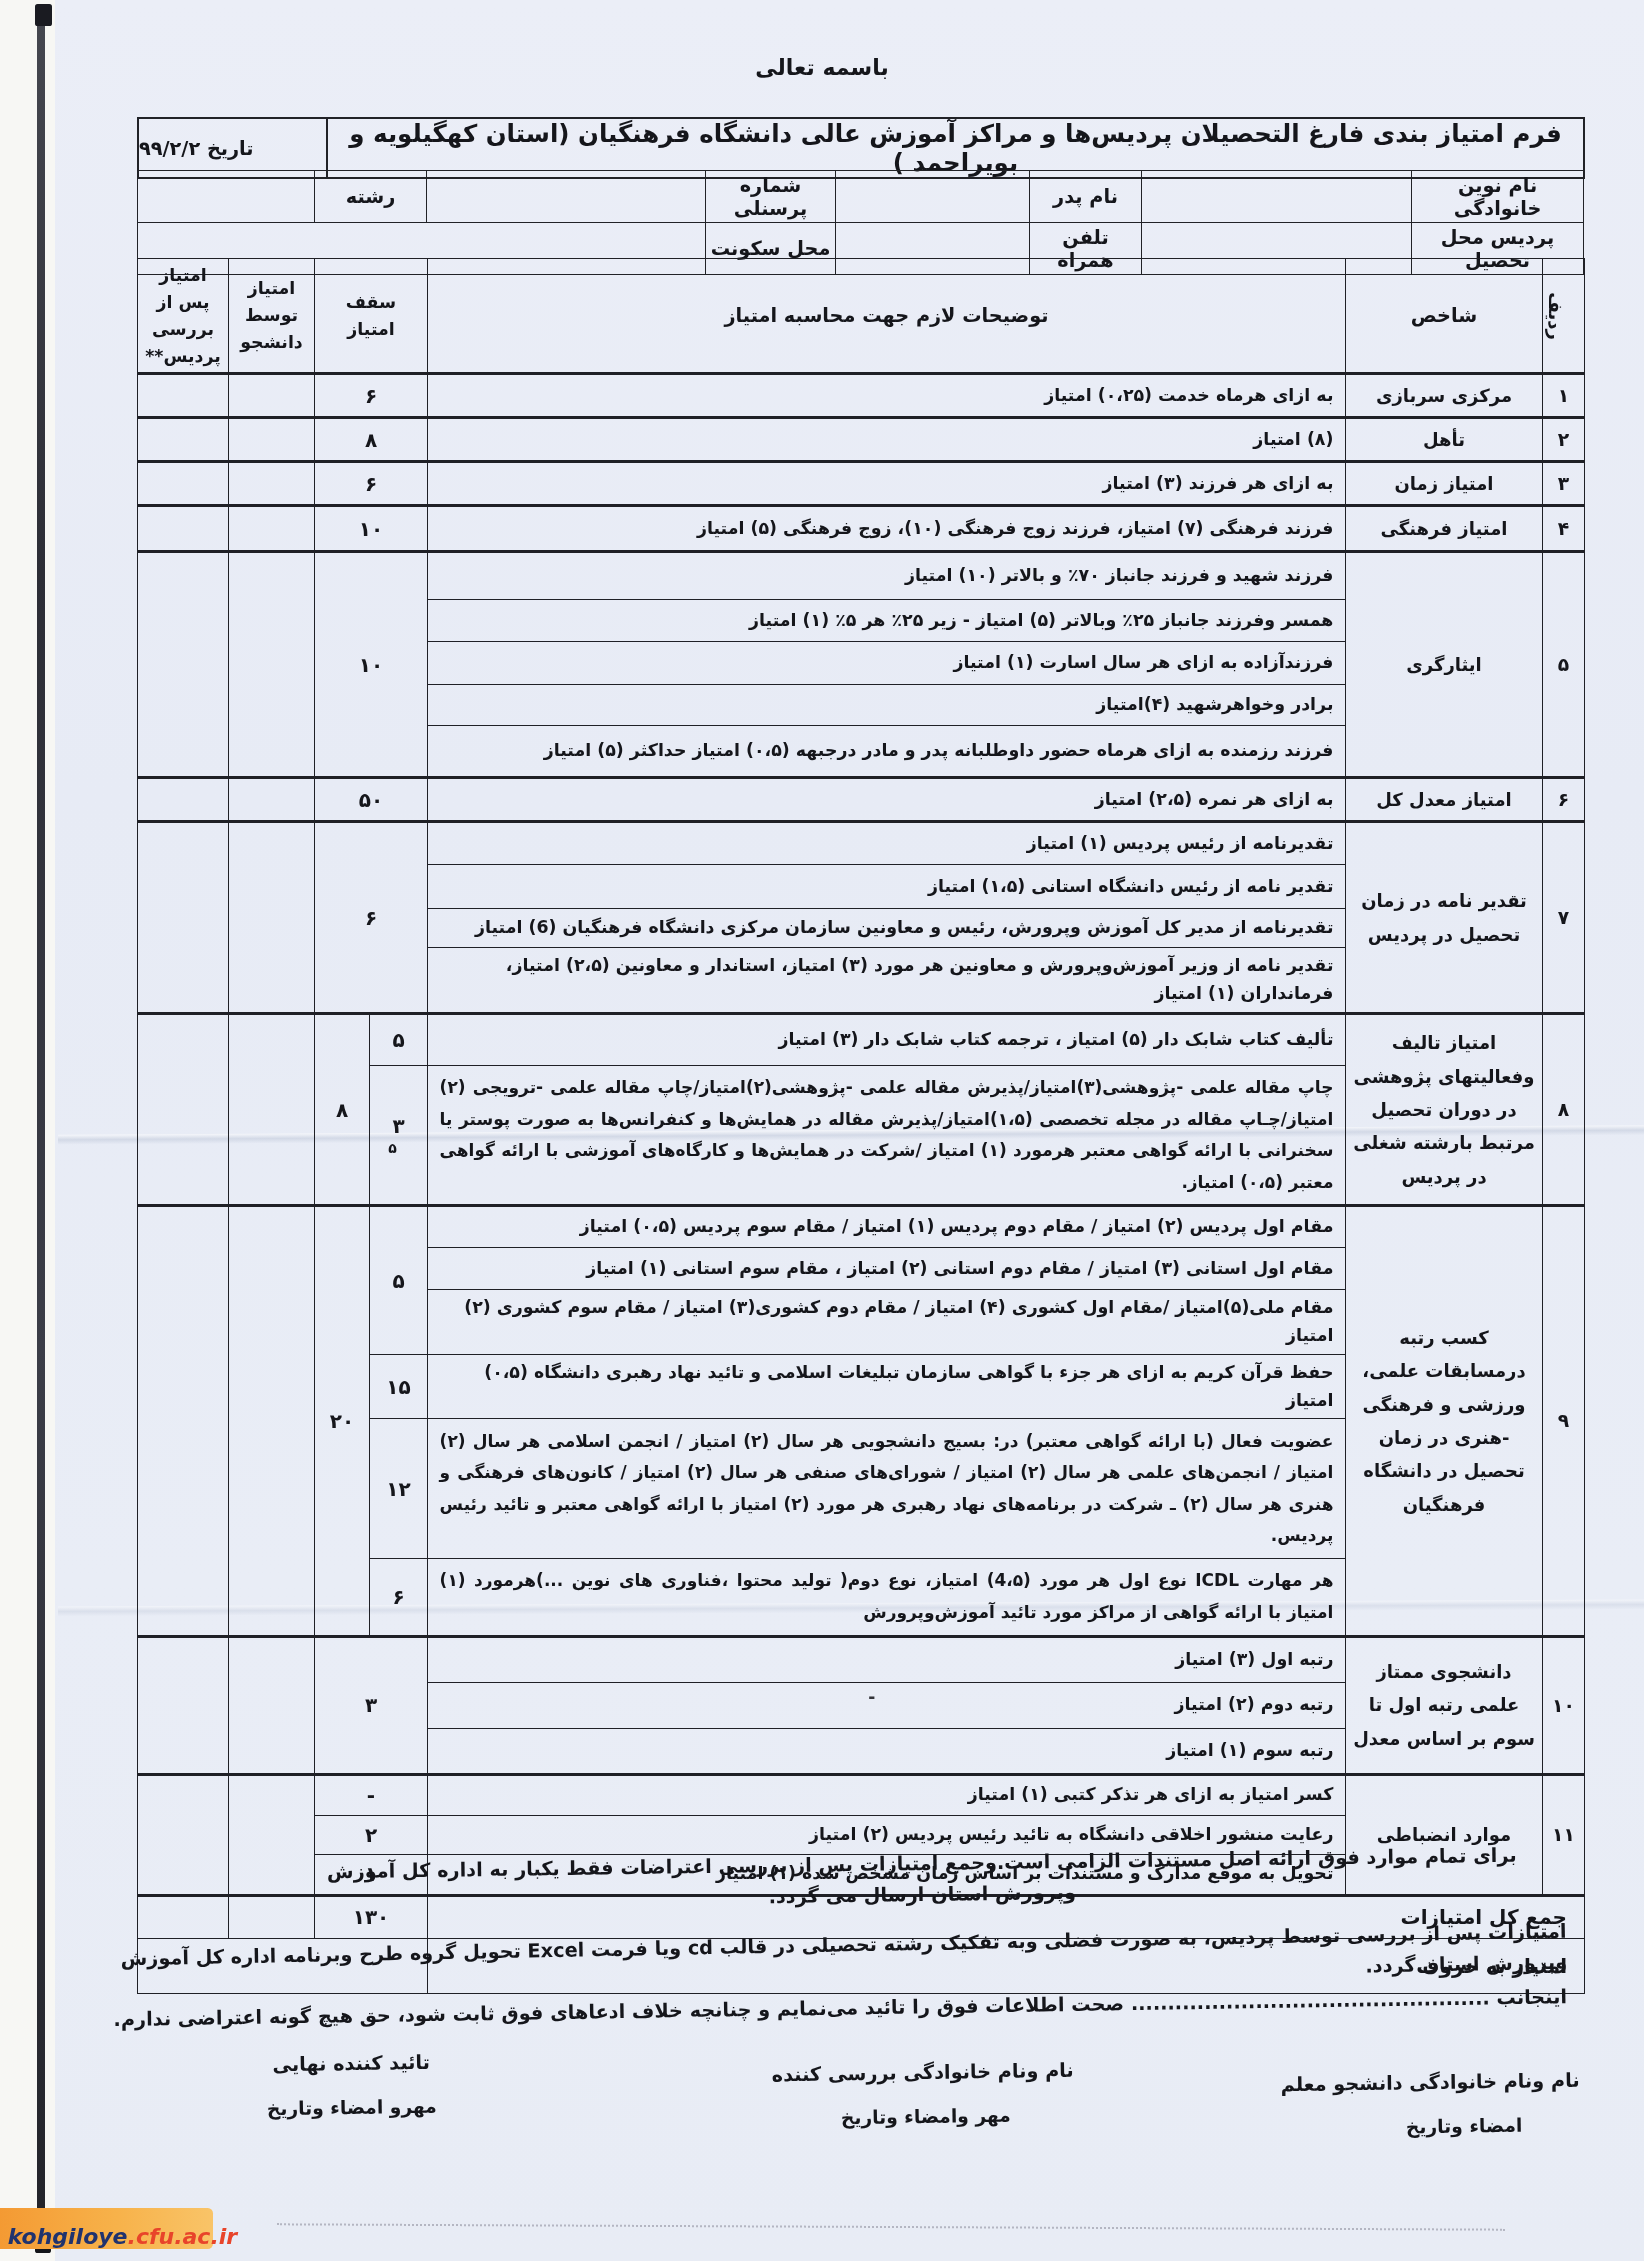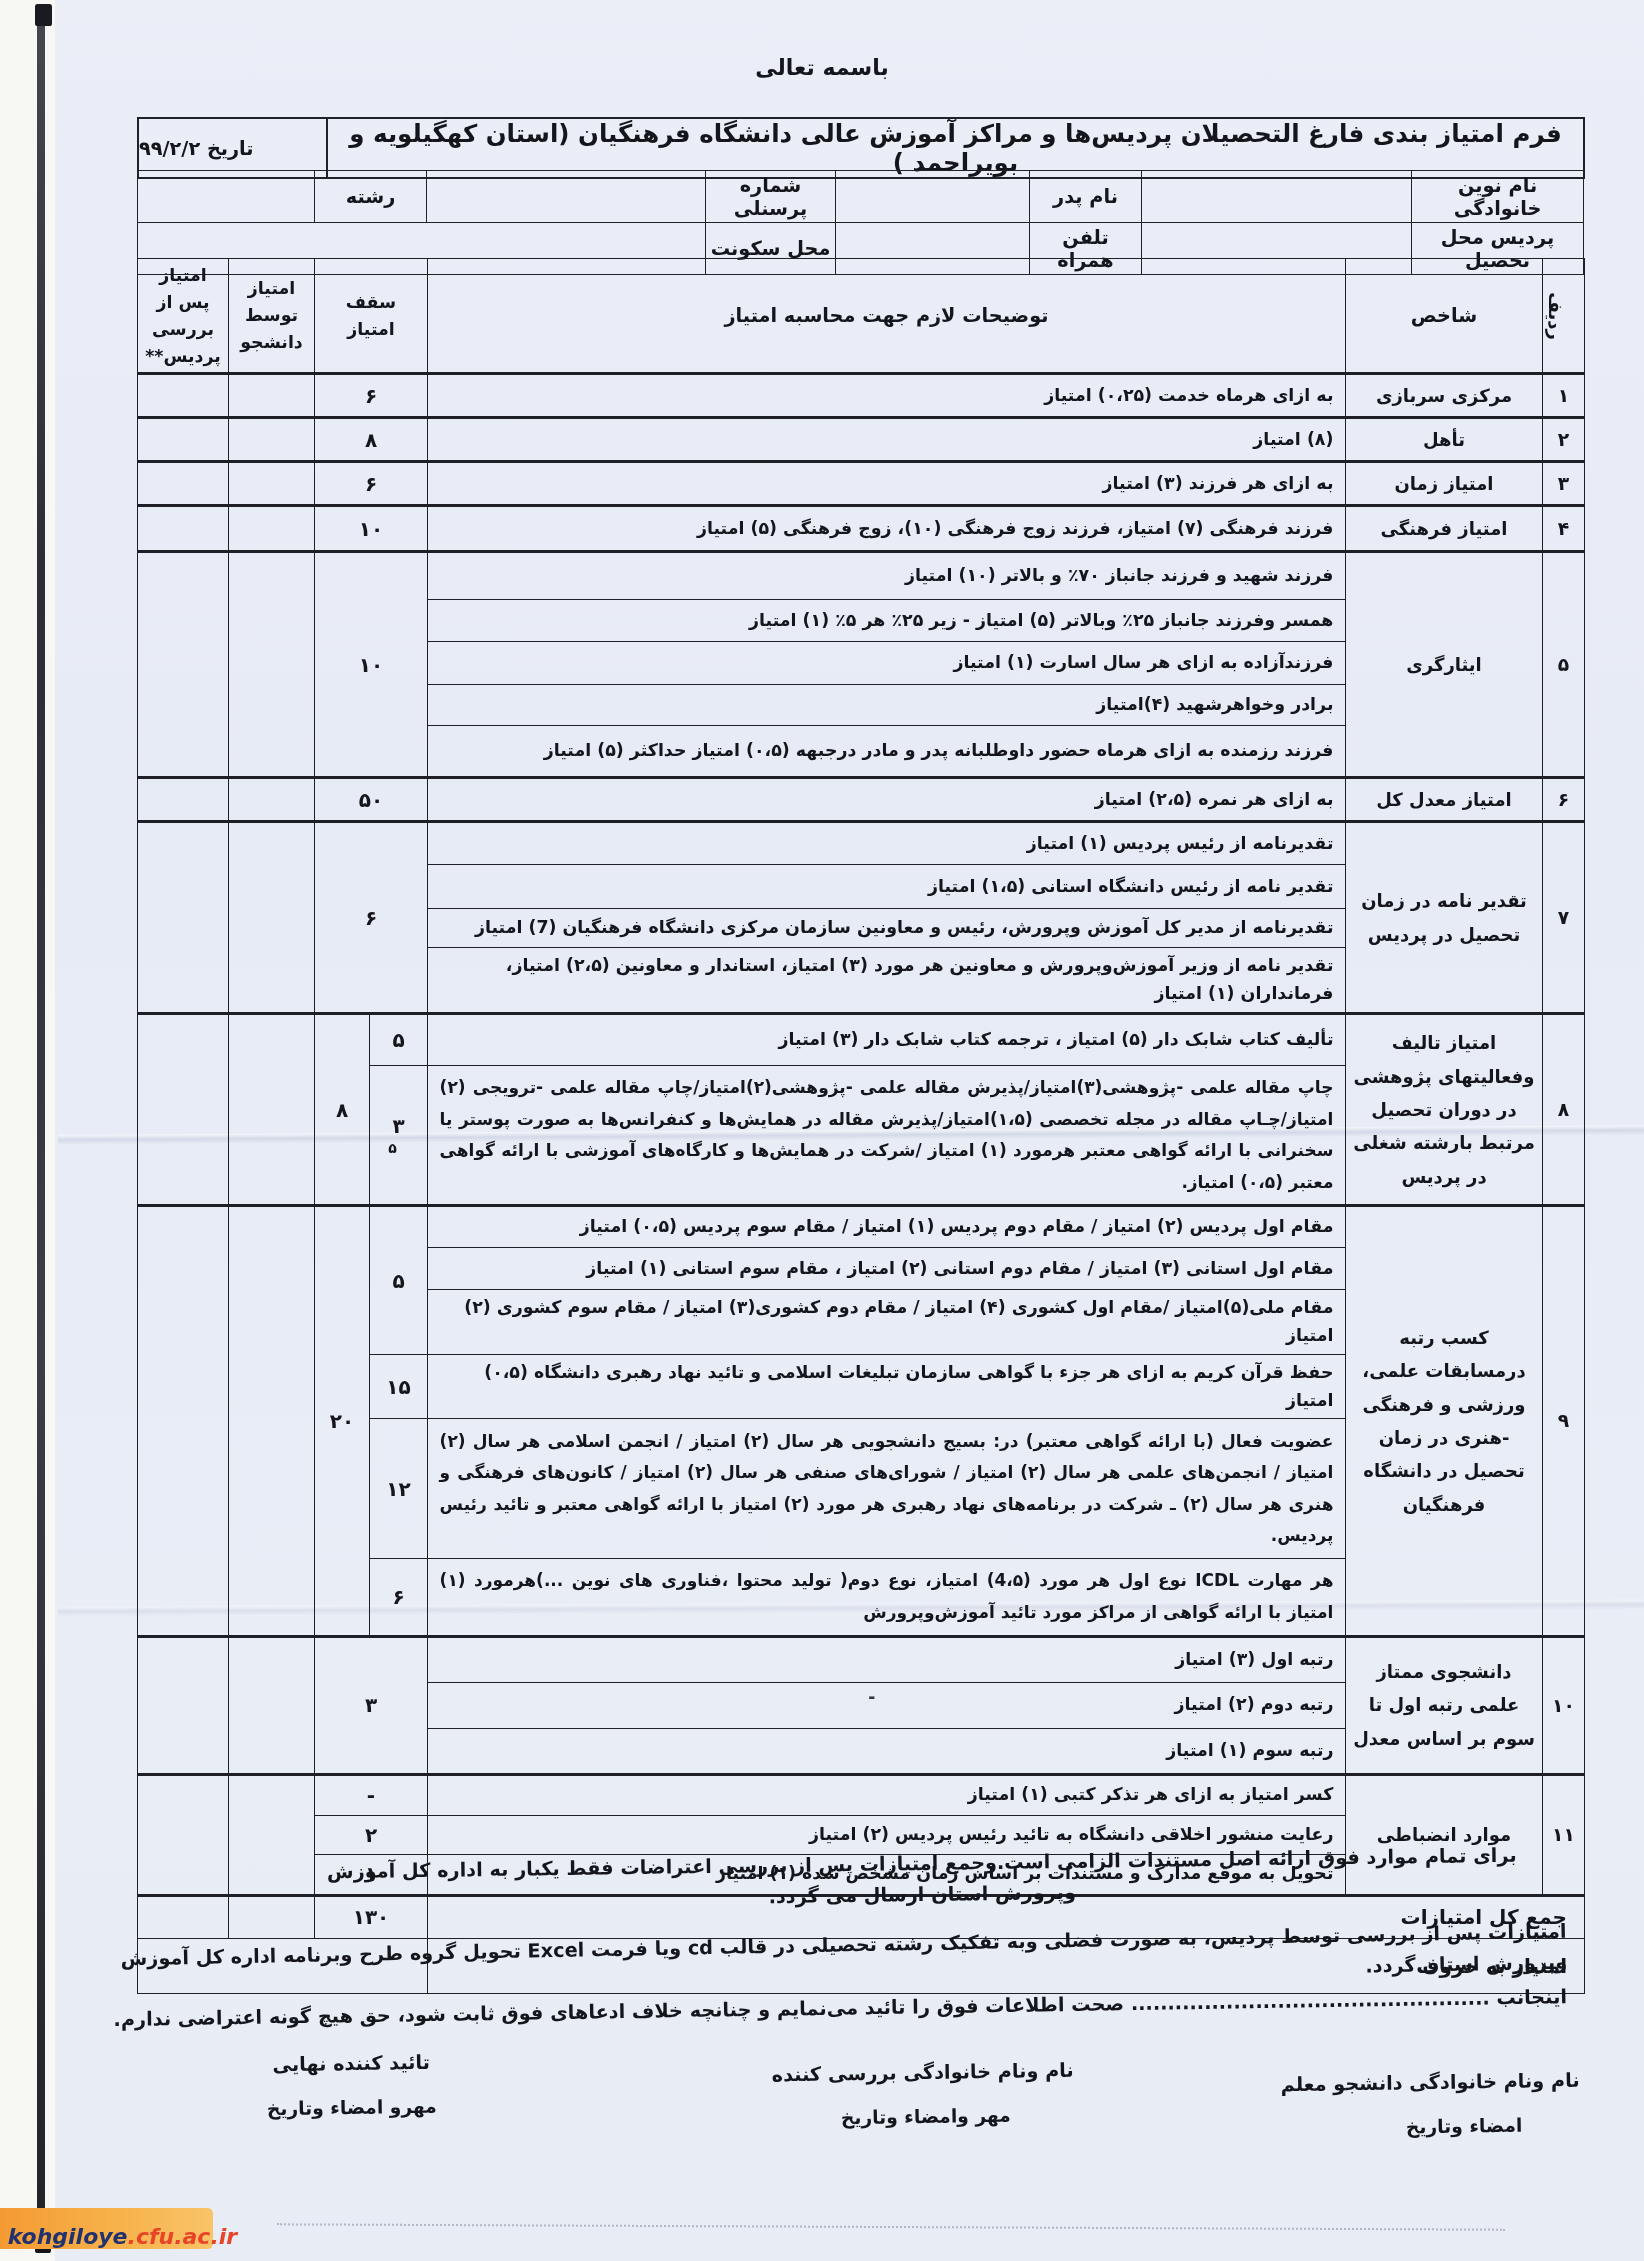--- a/index.html
+++ b/index.html
@@ -224,21 +224,21 @@
     <td class="ind" rowspan="4">تقدیر نامه در زمان تحصیل در پردیس</td>
     <td class="desc">تقدیرنامه از رئیس پردیس (۱) امتیاز</td>
     <td class="cap" colspan="2" rowspan="4">۶</td>
     <td class="score" rowspan="4"></td>
     <td class="score" rowspan="4"></td>
   </tr>
   <tr style="height:44px">
         <td class="desc">تقدیر نامه از رئیس دانشگاه استانی (۱،۵) امتیاز</td>
       </tr>
   <tr style="height:39px">
-        <td class="desc">تقدیرنامه از مدیر کل آموزش وپرورش، رئیس و معاونین سازمان مرکزی دانشگاه فرهنگیان (7) امتیاز</td>
+        <td class="desc">تقدیرنامه از مدیر کل آموزش وپرورش، رئیس و معاونین سازمان مرکزی دانشگاه فرهنگیان (6) امتیاز</td>
       </tr>
   <tr style="height:43px">
         <td class="desc">تقدیر نامه از وزیر آموزش‌وپرورش و معاونین هر مورد (۳) امتیاز، استاندار و معاونین (۲،۵) امتیاز، فرمانداران (۱) امتیاز</td>
       </tr>
 
   <tr class="grp" style="height:52px">
     <td class="rowno" rowspan="2">۸</td>
     <td class="ind" rowspan="2">امتیاز تالیف وفعالیتهای پژوهشی در دوران تحصیل مرتبط بارشته شغلی در پردیس</td>
     <td class="desc">تألیف کتاب شابک دار (۵) امتیاز ، ترجمه کتاب شابک دار (۳) امتیاز</td>
     <td class="cap">۵</td>

